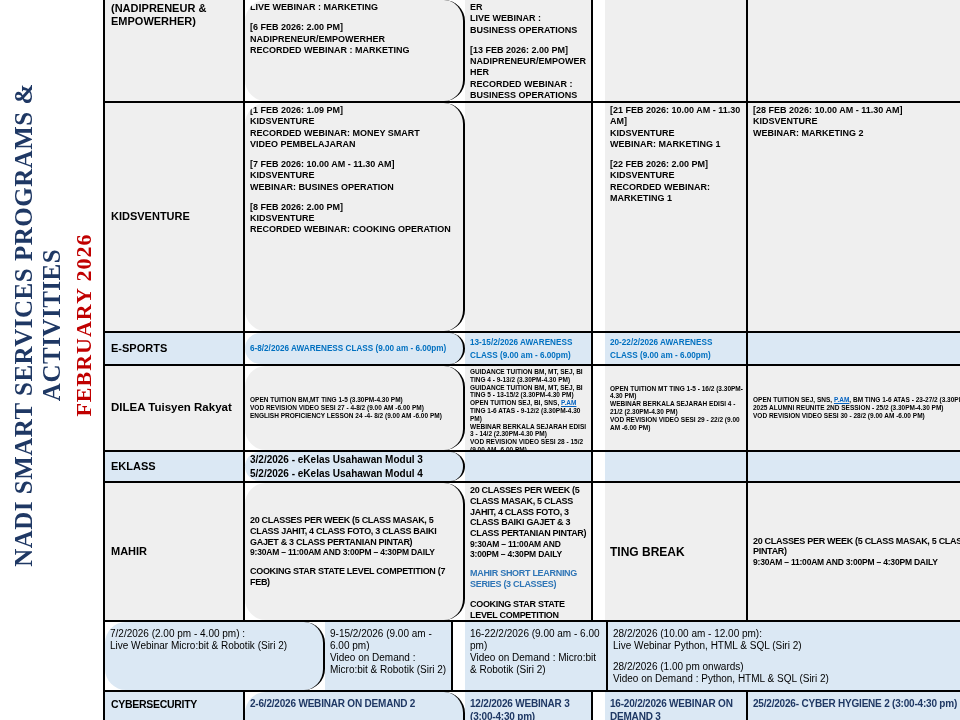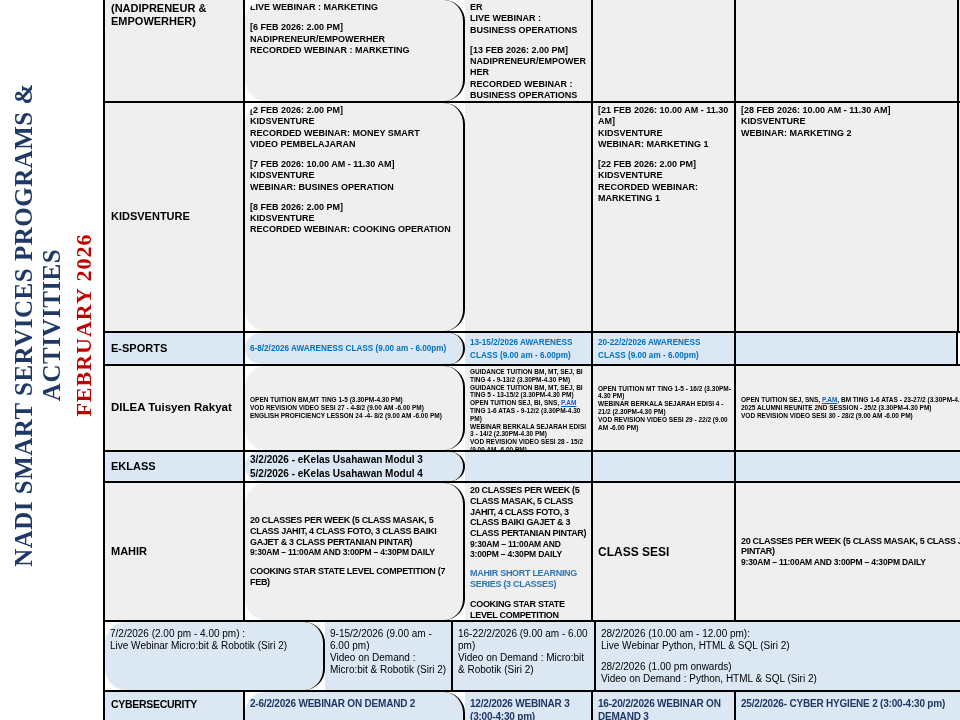--- a/index.html
+++ b/index.html
@@ -21,21 +21,21 @@
   .trow{display:flex;border-bottom:2px solid #000;box-sizing:border-box;}
   .cell{border-right:2px solid #000;box-sizing:border-box;height:100%;
         padding:2px 2px 2px 5px;overflow:hidden;display:flex;flex-direction:column;
         justify-content:flex-start;overflow-wrap:break-word;}
   .v-middle{justify-content:center;}
   .namecell{flex:0 0 140px;width:140px;font-weight:bold;font-size:11px;line-height:1.2;
             justify-content:center;padding-left:6px;}
   .nv-top{justify-content:flex-start;}
   .name-lg{font-size:11.5px;}
   .name-cond{font-size:10.5px;letter-spacing:-0.3px;}
-  .c2{flex:0 0 220px;border-radius:21px;} .c3{flex:0 0 128px;} .c4{flex:0 0 143px;}
+  .c2{flex:0 0 220px;border-radius:21px;} .c3{flex:0 0 128px;} .c4{flex:0 0 143px;margin-left:12px;}
   .c5{flex:0 0 223px;} .c6{flex:0 0 222px;} .c5.merged{flex:0 0 445px;}
 
   .r0{height:103px;} .r1{height:230px;} .r2{height:33px;} .r3{height:86px;}
   .r4{height:31px;} .r5{height:139px;} .r6{height:70px;} .r7{height:64px;}
   .r0 .cell{padding-top:2px;}
   .r6 .cell{padding-top:6px;}
   .r7 .cell{padding-top:6px;}
 
   .tone-gray .cell{background:#EFEFEF;}
   .tone-blue .cell{background:#DBE8F4;}
@@ -95,21 +95,21 @@
         </div>
       </div>
       <div class="cell c4 s-default"></div>
       <div class="cell c5 s-default"></div>
       <div class="cell c6 s-default"></div>
     </div>
     <div class="trow r1 tone-gray">
       <div class="cell namecell">KIDSVENTURE</div>
       <div class="cell c2 s-default">
         <div class="block">
-          <div class="line">[2 FEB 2026: 2.00 PM]</div>
+          <div class="line">[1 FEB 2026: 1.09 PM]</div>
           <div class="line">KIDSVENTURE</div>
           <div class="line">RECORDED WEBINAR: MONEY SMART</div>
           <div class="line">VIDEO PEMBELAJARAN</div>
         </div>
         <div class="block gap">
           <div class="line">[7 FEB 2026: 10.00 AM - 11.30 AM]</div>
           <div class="line">KIDSVENTURE</div>
           <div class="line">WEBINAR: BUSINES OPERATION</div>
         </div>
         <div class="block gap">
@@ -228,21 +228,21 @@
         </div>
         <div class="block gap b-blue">
           <div class="line">MAHIR SHORT LEARNING SERIES (3 CLASSES)</div>
         </div>
         <div class="block gap">
           <div class="line">COOKING STAR STATE LEVEL COMPETITION (9,10,11,12 FEB)</div>
         </div>
       </div>
       <div class="cell c4 s-classbreak v-middle">
         <div class="block">
-          <div class="line">CLASS SESI</div>
+          <div class="line">TING BREAK</div>
         </div>
       </div>
       <div class="cell c5 merged s-mahir v-middle">
         <div class="block">
           <div class="line">20 CLASSES PER WEEK (5 CLASS MASAK, 5 CLASS JAHIT, 4 CLASS FOTO &amp; 3 CLASS PERTANIAN PINTAR)</div>
         </div>
         <div class="block b-small">
           <div class="line">9:30AM – 11:00AM AND 3:00PM – 4:30PM DAILY</div>
         </div>
       </div>

